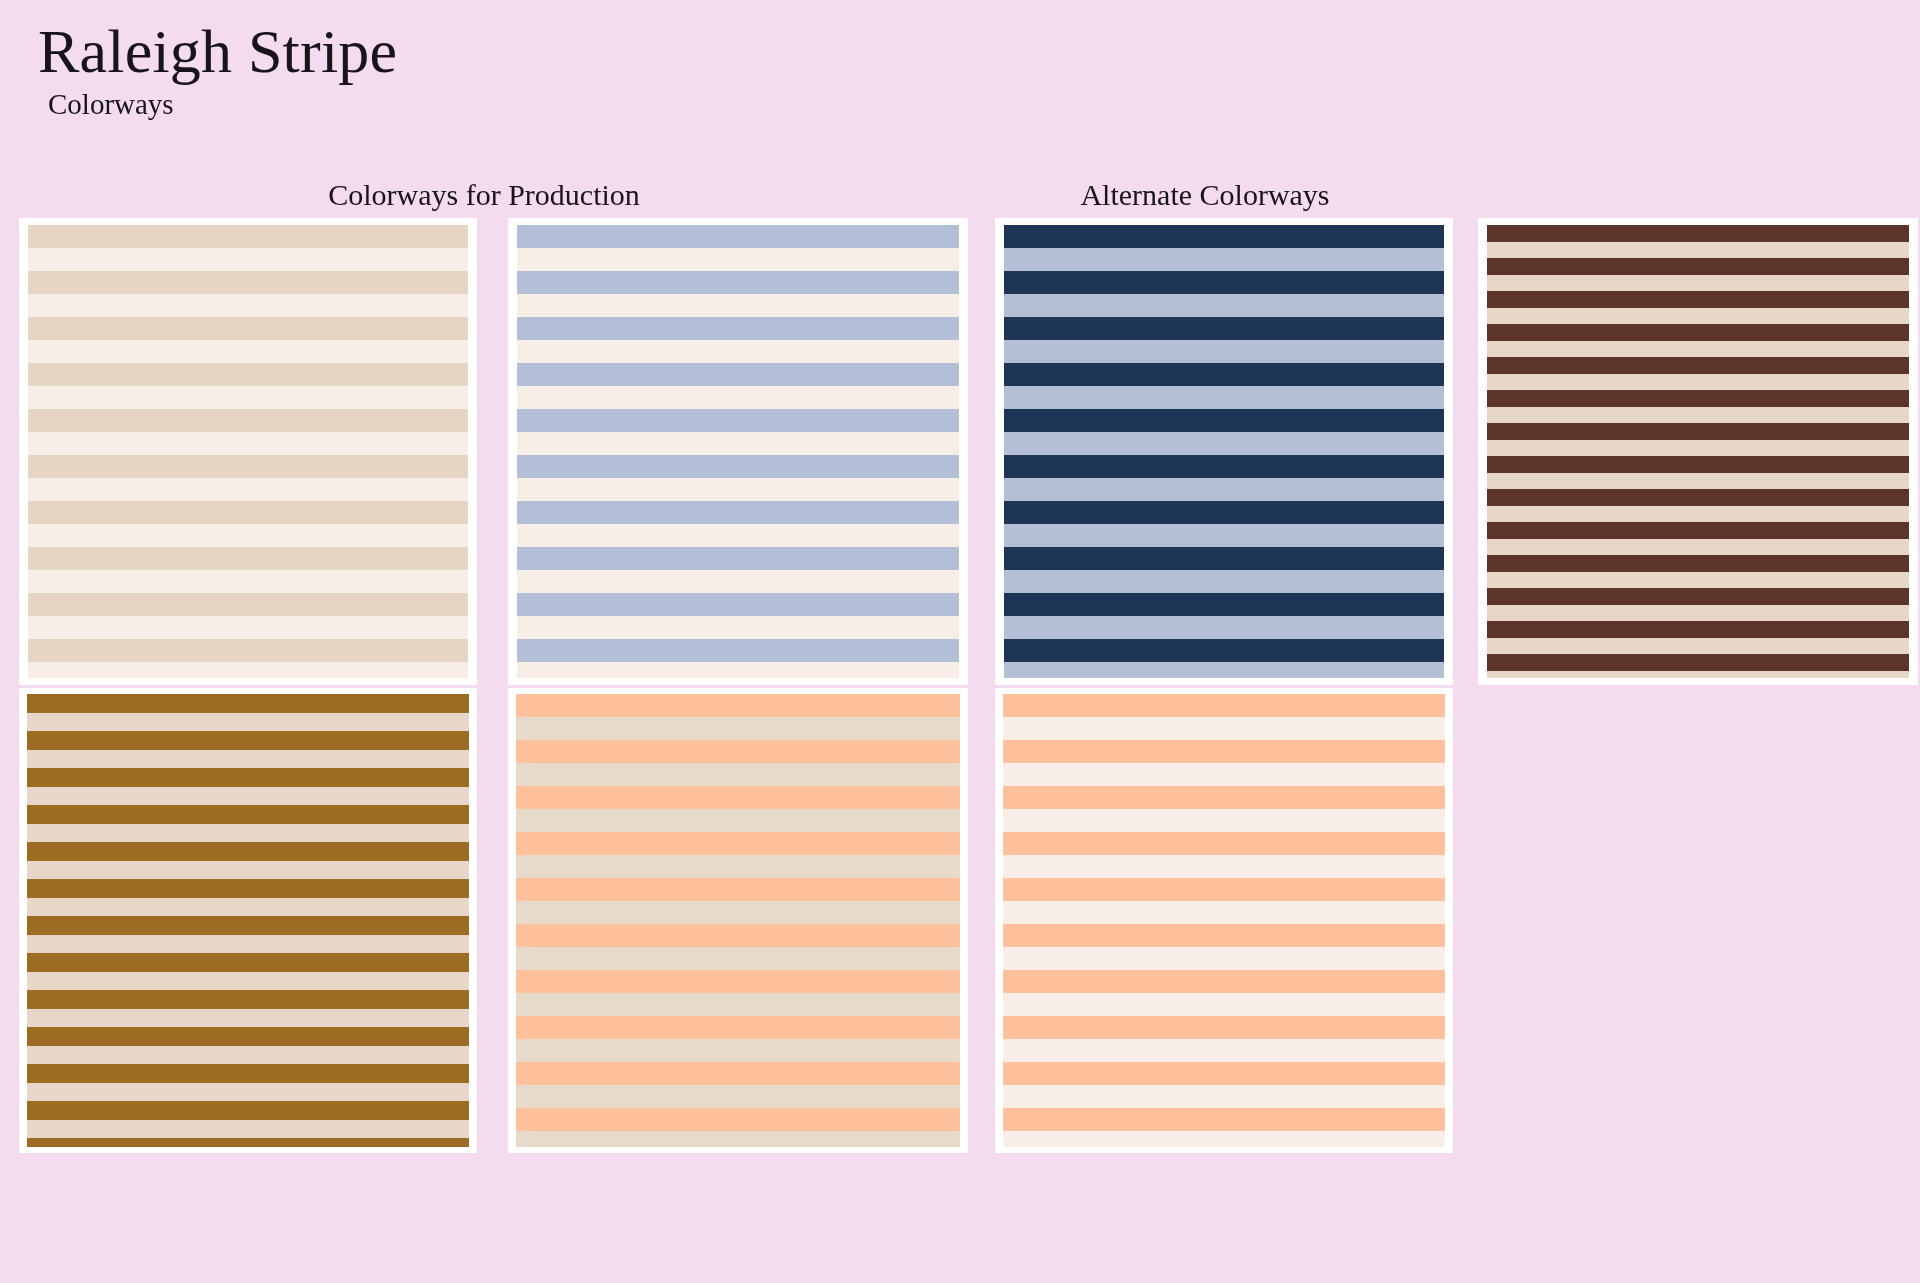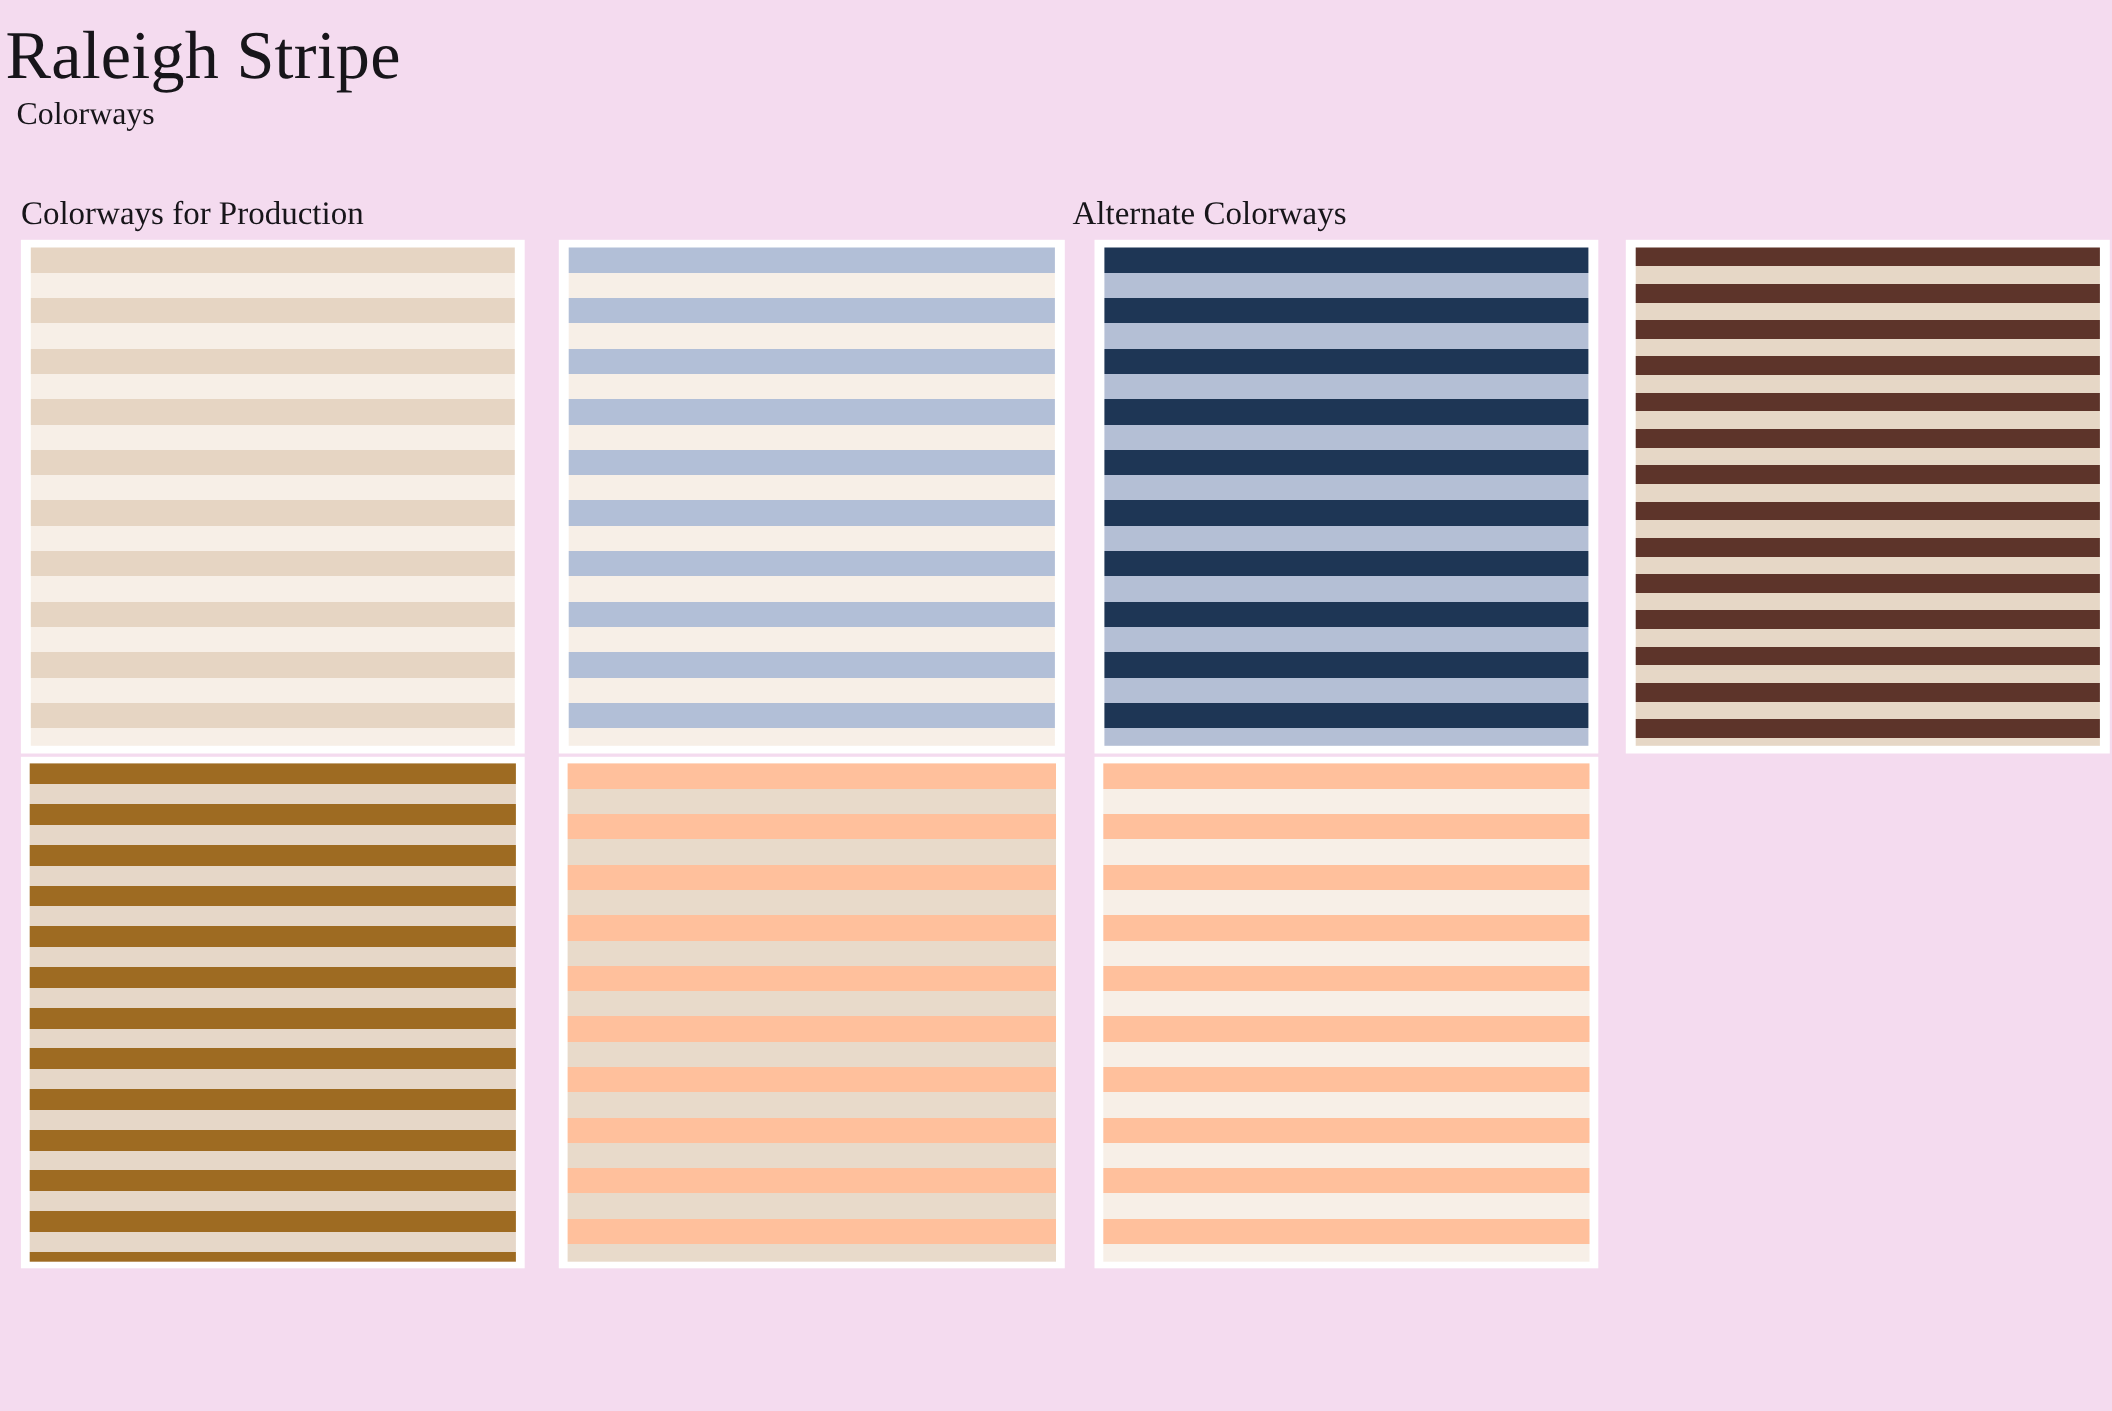--- a/index.html
+++ b/index.html
@@ -12,21 +12,21 @@
     height: 1283px;
     background: #F4DBEF;
     font-family: "Liberation Serif", "DejaVu Serif", serif;
     overflow: hidden;
     position: relative;
   }
 
   
   #title-block {
     position: absolute;
-    left: 5px;
+    left: 38px;
     top: 20px;
     width: 600px;
   }
   #page-title {
     font-size: 62px;
     line-height: 1.0;
     color: #17151A;
     font-weight: normal;
     letter-spacing: 0.2px;
     margin: 0;
@@ -42,21 +42,21 @@
     margin-left: 10px;
     line-height: 1.0;
     margin-top: 8px;
   }
 
   
   .section-heading {
     position: absolute;
     font-size: 30px;
     color: #17151A;
-    text-align: left;
+    text-align: center;
     line-height: 1;
     top: 180px;
     white-space: nowrap;
   }
   #heading-production { left: 19px; width: 930px; }
   #heading-alternate  { left: 975px; width: 460px; }
 
   
   #swatch-grid {
     position: absolute;

